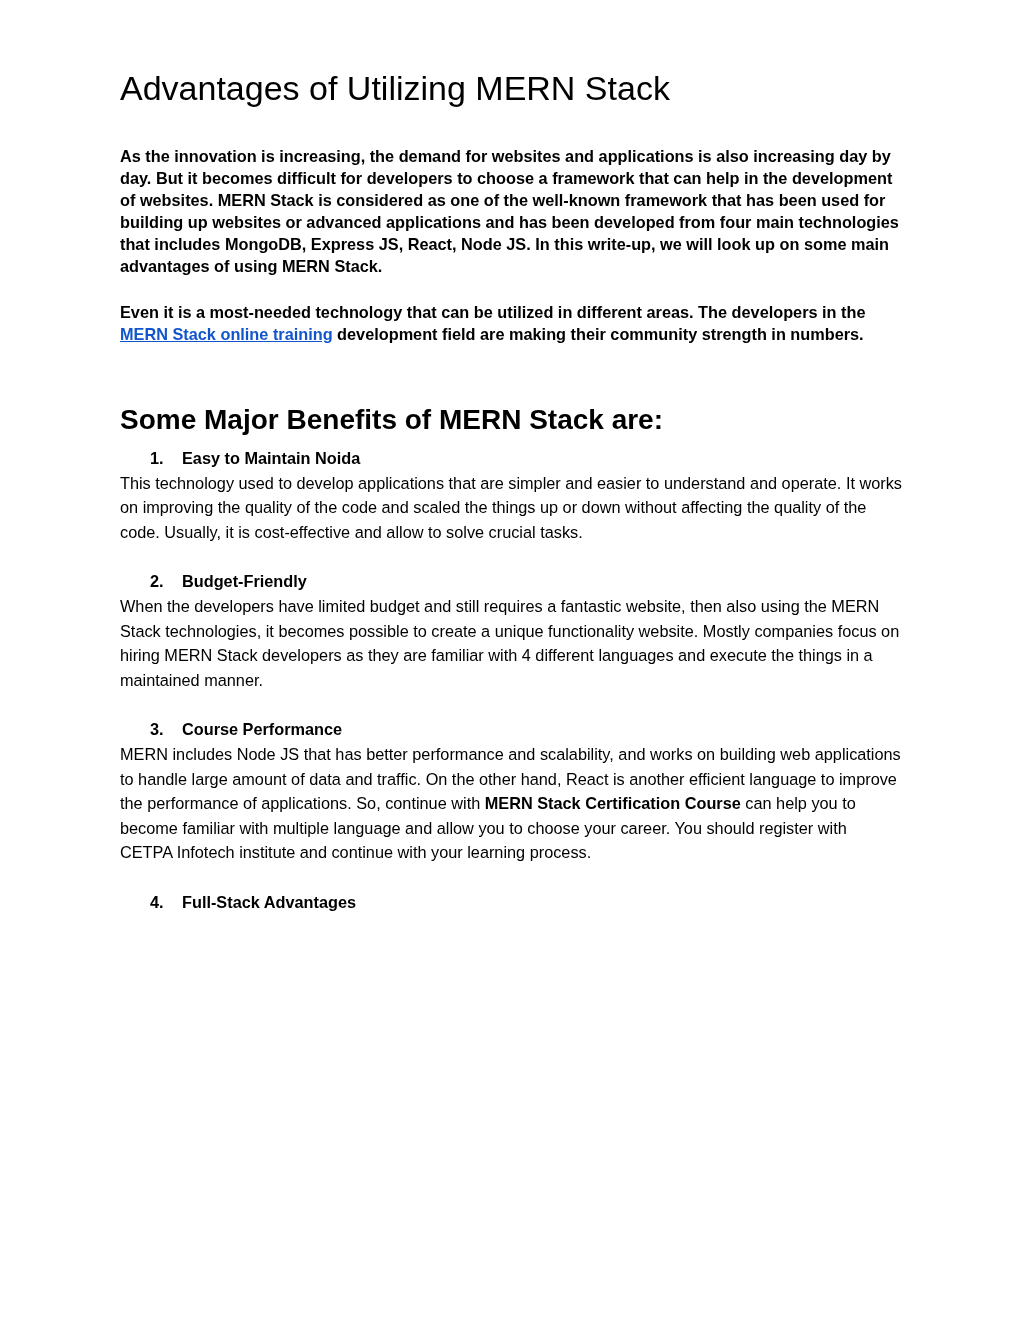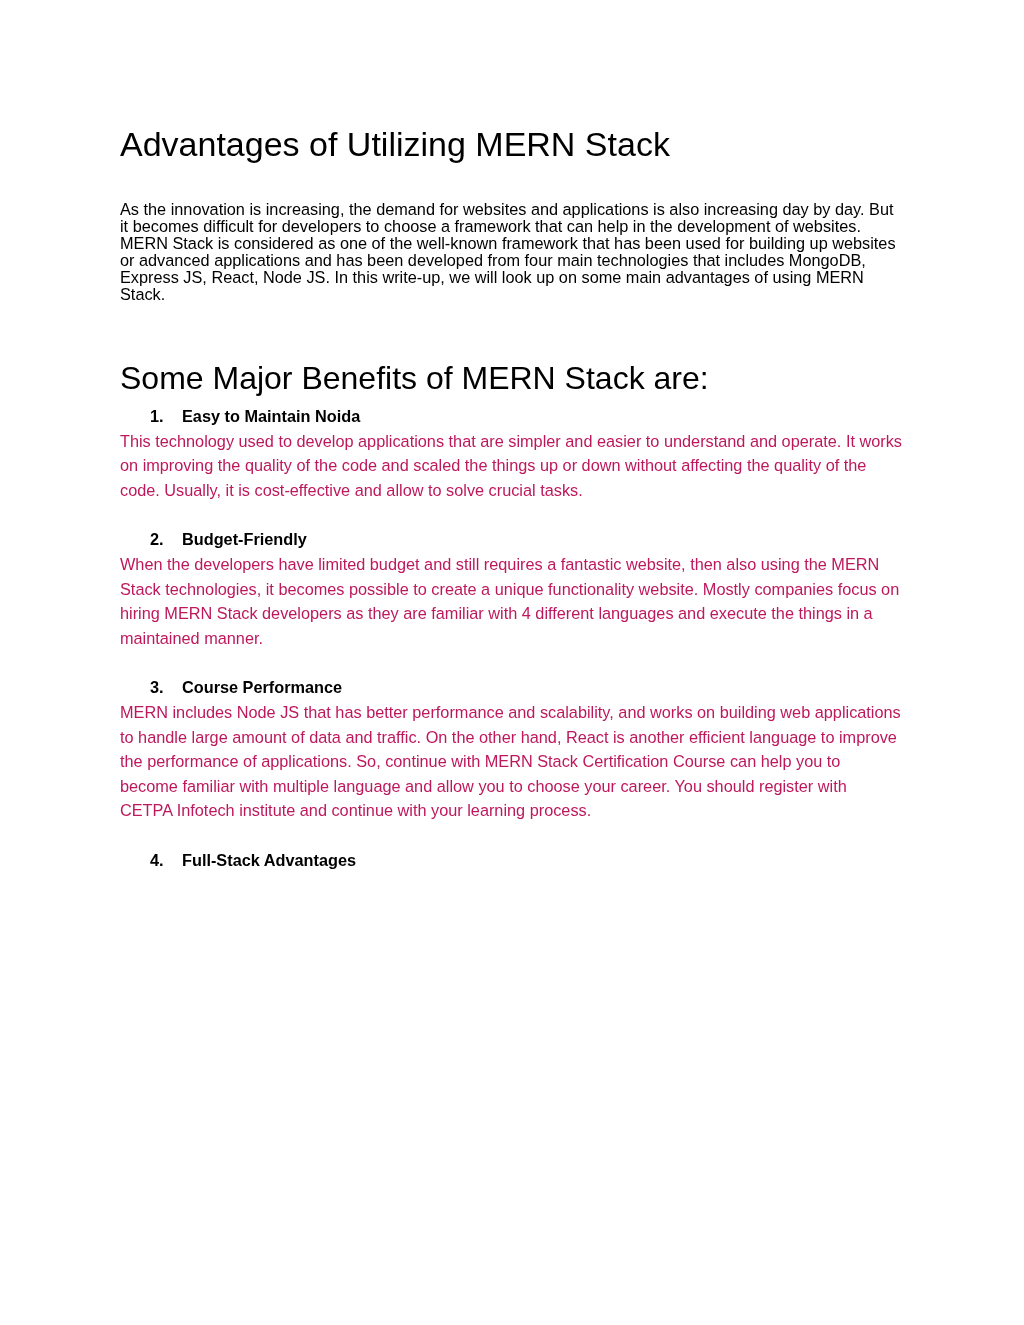--- a/index.html
+++ b/index.html
@@ -8,42 +8,42 @@
   }
   body {
     width: 1024px;
     height: 1325px;
     background: #ffffff;
     overflow: hidden;
     font-family: "Liberation Sans", sans-serif;
     color: #000000;
   }
   .doc-content {
-    padding-top: 88px;
+    padding-top: 68px;
     margin-left: 120px;
     width: 782px;
-    margin-top: 36px;
   }
   .doc-title {
     font-size: 34px;
     line-height: 40px;
     font-weight: 400;
     margin: 0 0 37px 0;
     color: #000000;
   }
   p.body-text {
     font-size: 16.3px;
-    line-height: 17px;
+    line-height: 22px;
     margin: 0 0 24px 0;
     color: #000000;
+    font-weight: bold;
   }
   .section-heading {
-    font-size: 32px;
+    font-size: 28px;
     line-height: 34px;
-    font-weight: 400;
+    font-weight: 700;
     margin: 58px 0 9px 0;
     color: #000000;
   }
   .benefits-intro {
     margin-bottom: 21px !important;
   }
   .benefit {
     margin-bottom: 25px;
   }
   .benefit:last-child {
@@ -60,40 +60,41 @@
   .benefit-number {
     position: absolute;
     left: 30px;
     top: 0;
     font-weight: 700;
   }
   .benefit-body {
     font-size: 16.3px;
     line-height: 24.6px;
     margin: 0;
-    color: #be185d;
+    color: #000000;
   }
   .doc-link {
     color: #1155cc;
     text-decoration: underline;
     cursor: pointer;
   }
   .bold-inline {
-    font-weight: 400;
+    font-weight: 700;
   }
 </style>
 </head>
 <body>
 
 <div class="doc-content">
 
   <h1 class="doc-title">Advantages of Utilizing MERN Stack</h1>
 
   <p class="body-text">As the innovation is increasing, the demand for websites and applications is also increasing day by day. But it becomes difficult for developers to choose a framework that can help in the development of websites. MERN Stack is considered as one of the well-known framework that has been used for building up websites or advanced applications and has been developed from four main technologies that includes MongoDB, Express JS, React, Node JS. In this write-up, we will look up on some main advantages of using MERN Stack.</p>
 
+  <p class="body-text"><span>Even it is a most-needed technology that can be utilized in different areas. The developers in the </span><a class="doc-link">MERN Stack online training</a><span> development field are making their community strength in numbers.</span></p>
 
   <h2 class="section-heading">Some Major Benefits of MERN Stack are:</h2>
 
 
   <div class="benefit">
     <div class="benefit-heading">
       <span class="benefit-number">1.</span><span>Easy to Maintain Noida</span>
     </div>
     <p class="benefit-body">This technology used to develop applications that are simpler and easier to understand and operate. It works on improving the quality of the code and scaled the things up or down without affecting the quality of the code. Usually, it is cost-effective and allow to solve crucial tasks.</p>
   </div>

